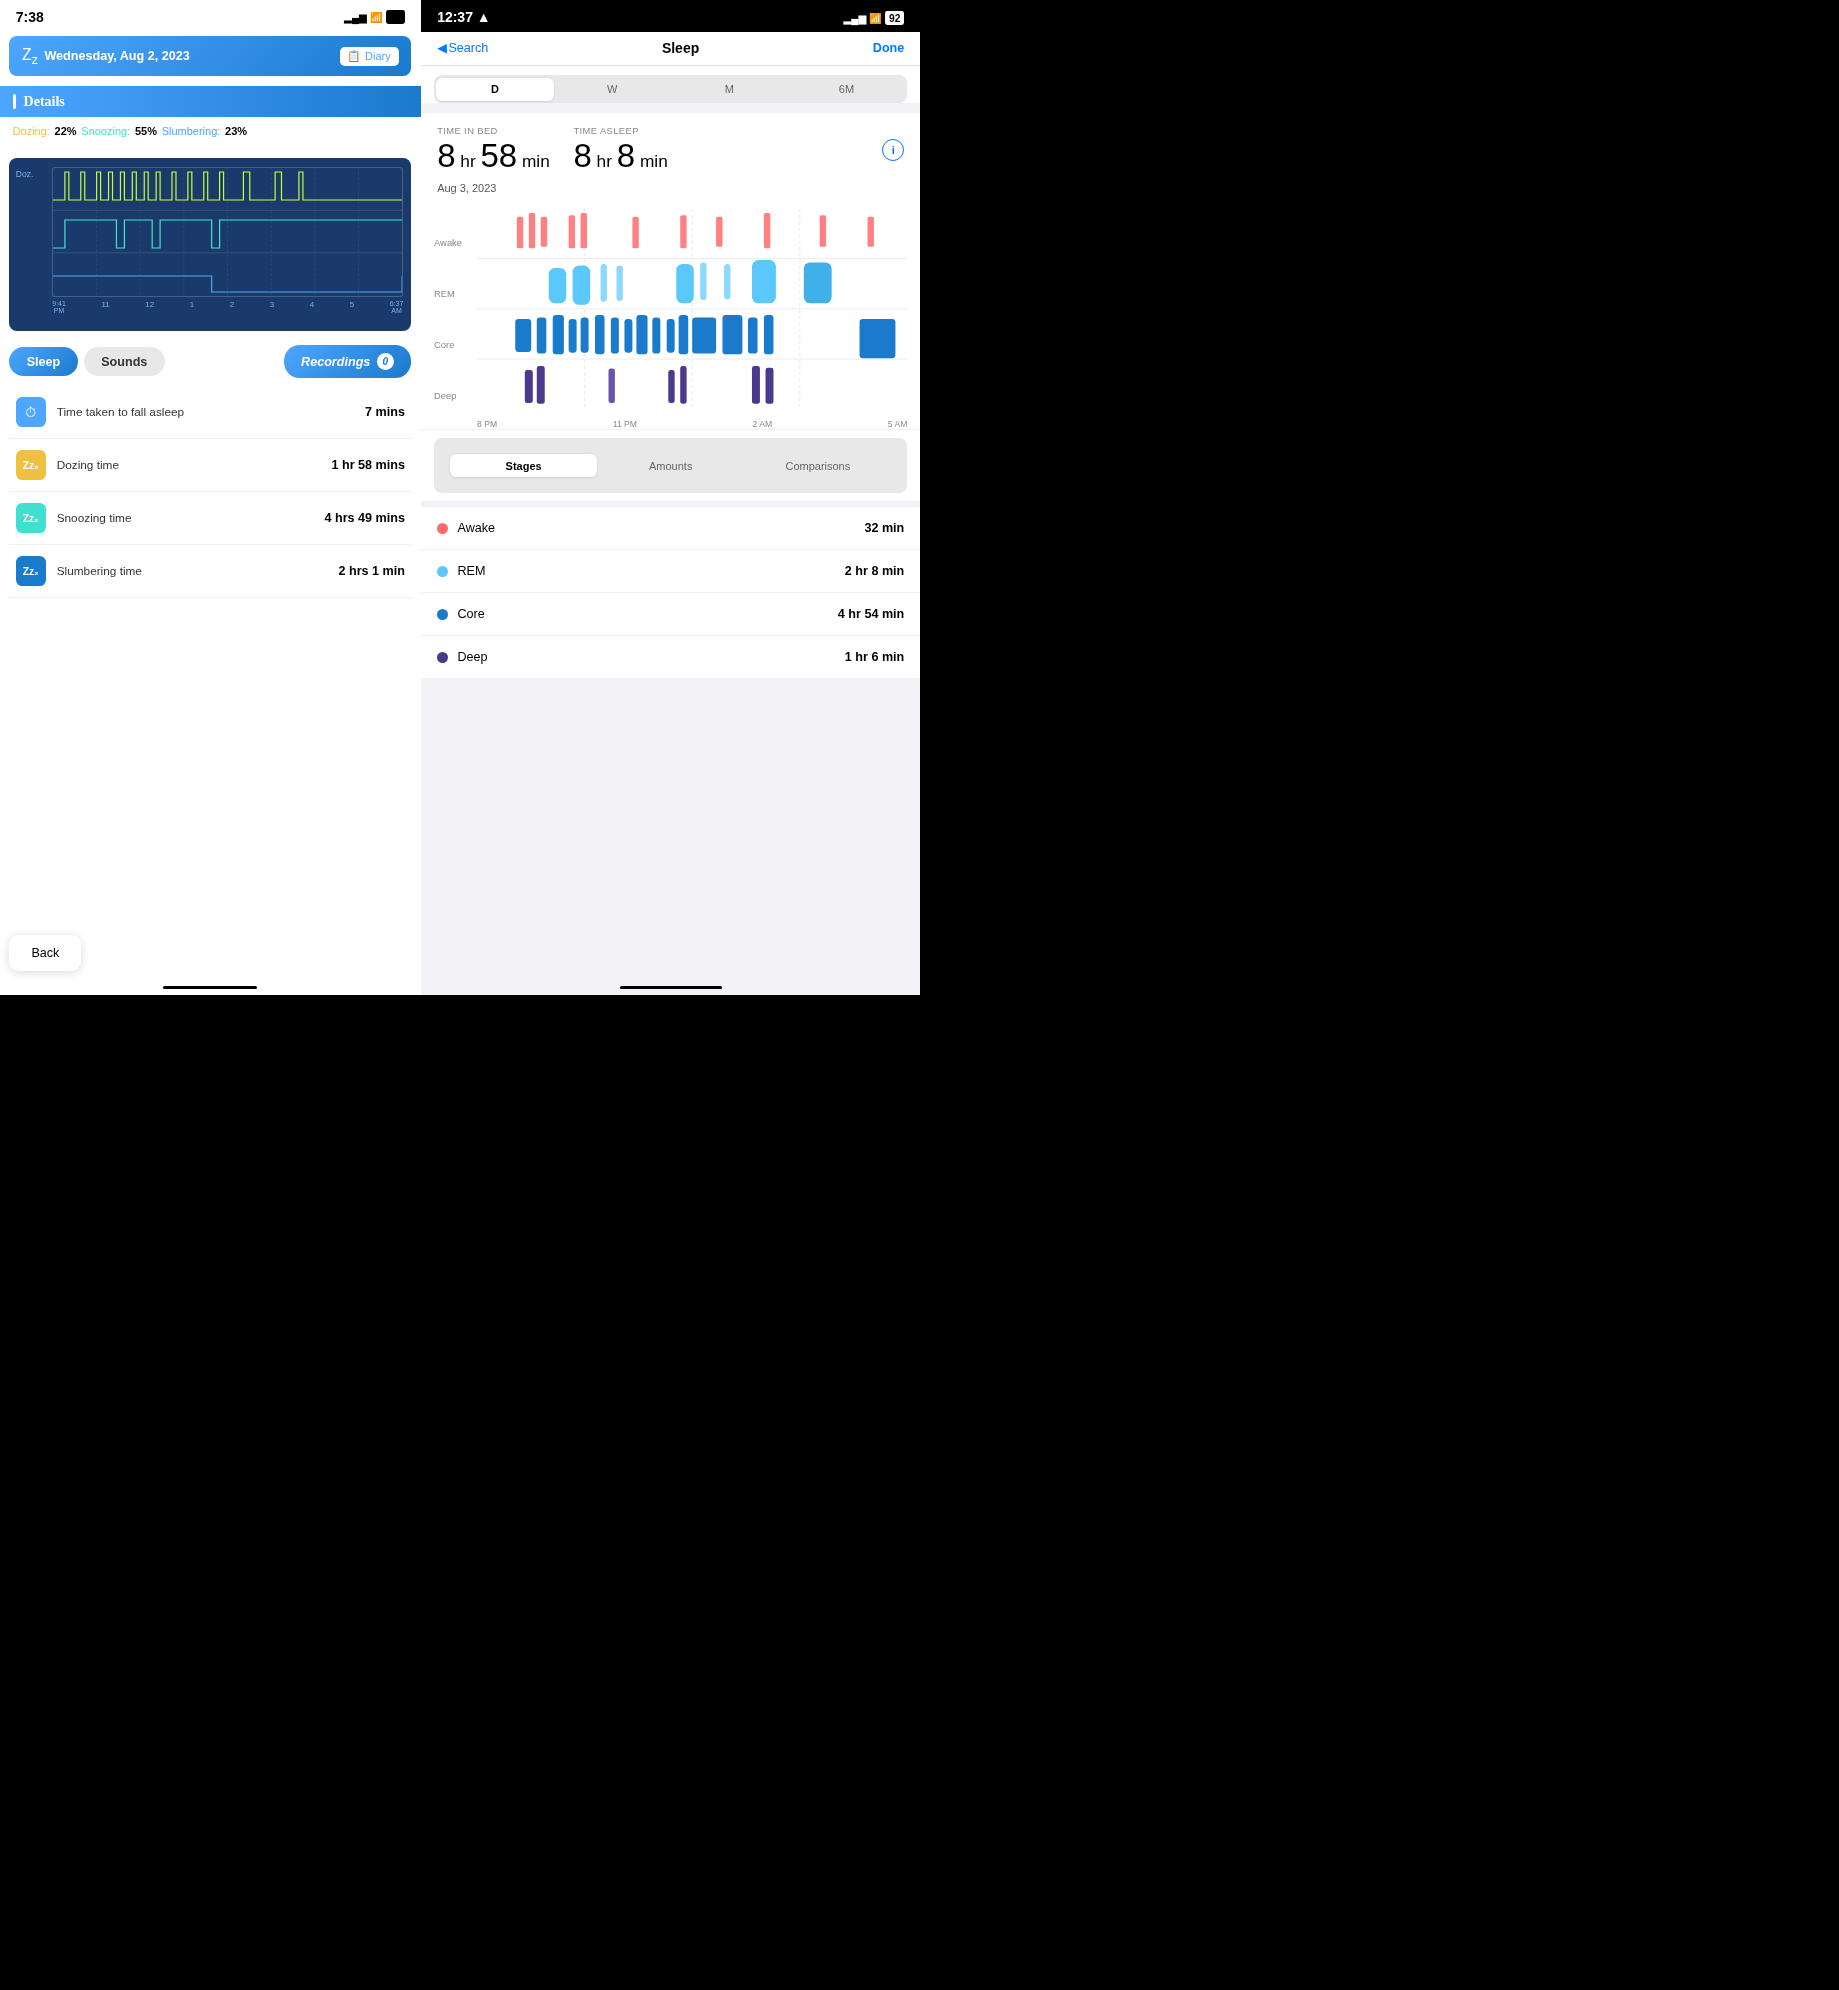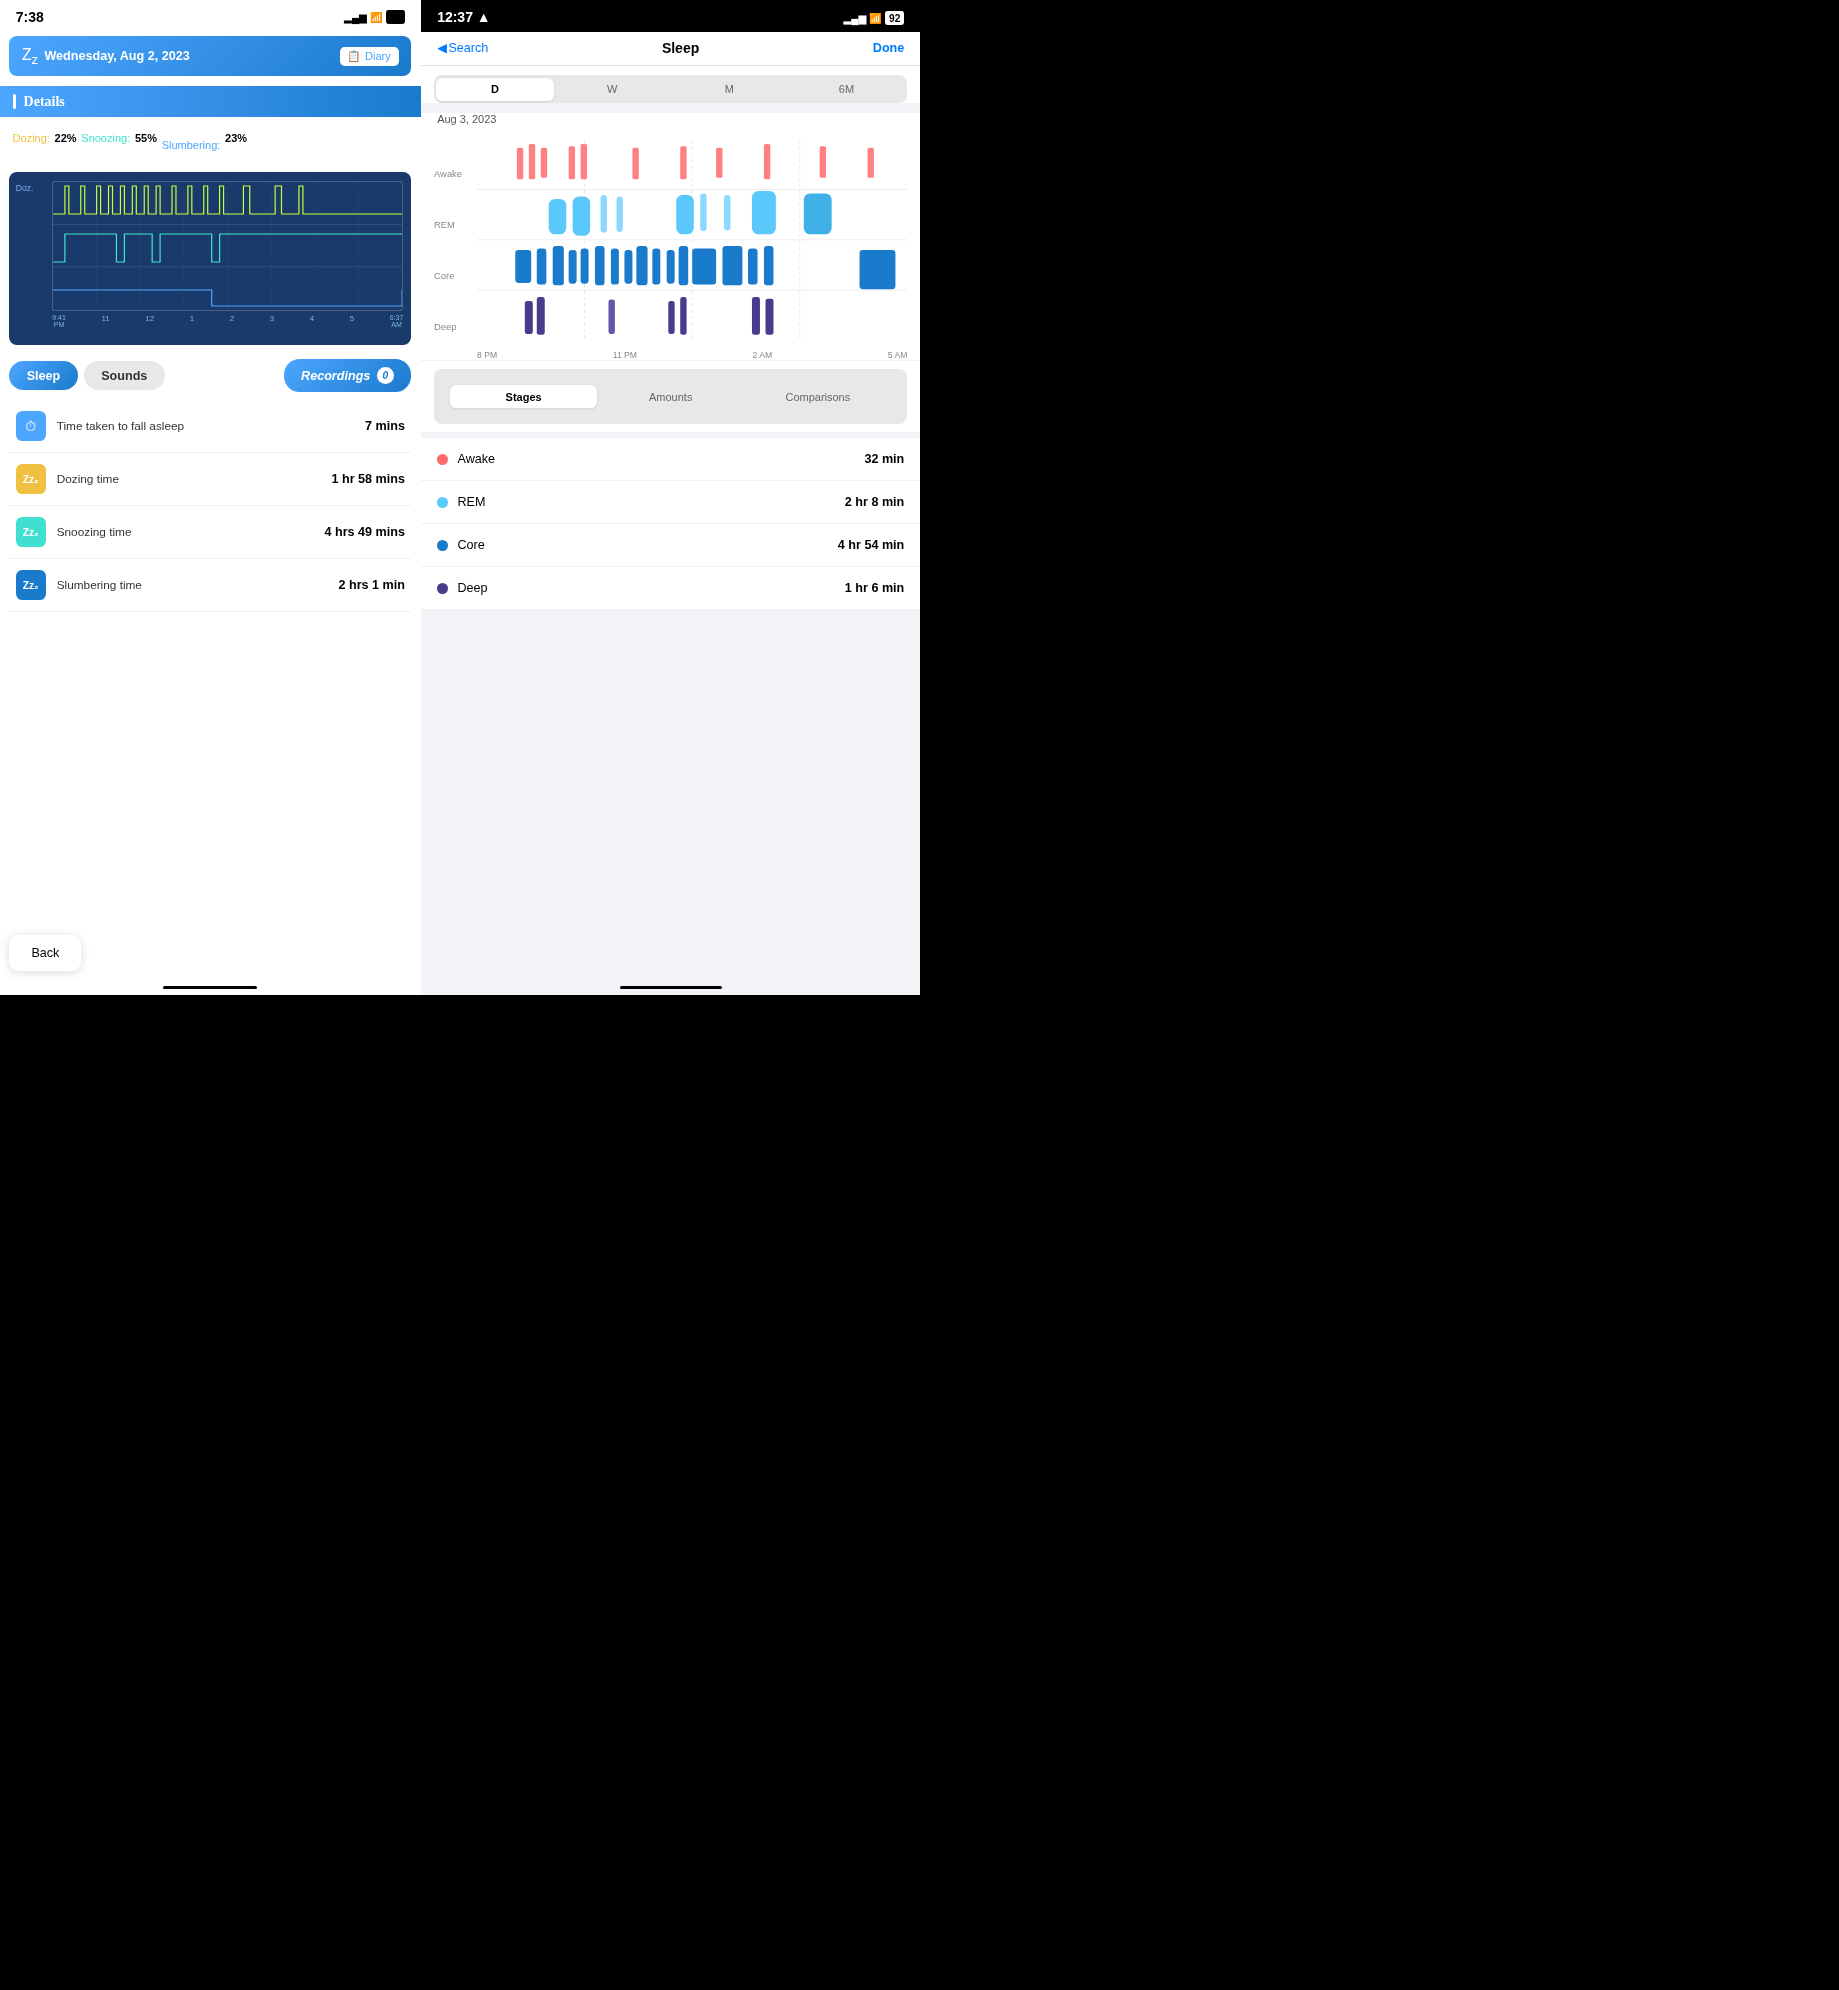--- a/index.html
+++ b/index.html
@@ -117,21 +117,21 @@
       padding: 7.9px 12.6px;
       gap: 4.7px;
       flex-wrap: wrap;
     }
     .stat-label {
       font-size: 11px;
       font-weight: 500;
     }
     .stat-label.dozing { color: #f0c040; }
     .stat-label.snoozing { color: #40e0d0; }
-    .stat-label.slumbering { color: #4da6ff; margin-top: 14px; }
+    .stat-label.slumbering { color: #4da6ff; }
     .stat-value {
       font-size: 11px;
       font-weight: 700;
       color: #000;
     }
 
     .progress-bar-container {
       padding: 0 12.6px 6.3px;
       display: flex;
       height: 6.3px;
@@ -665,20 +665,35 @@
 
     <div style="background:#fff; padding: 9.4px 12.6px 0;">
       <div style="display:flex; background:#e8e8e8; border-radius:7.9px; padding:2.4px; margin-bottom:9.4px;">
         <div class="seg-tab2 selected" style="font-weight:700;">D</div>
         <div class="seg-tab2">W</div>
         <div class="seg-tab2">M</div>
         <div class="seg-tab2">6M</div>
       </div>
     </div>
 
+    <div class="sleep-summary">
+      <div class="summary-col">
+        <div class="summary-sub">TIME IN BED</div>
+        <div class="summary-time">
+          <span>8</span><span class="unit"> hr </span><span>58</span><span class="unit"> min</span>
+        </div>
+      </div>
+      <div class="summary-col">
+        <div class="summary-sub">TIME ASLEEP</div>
+        <div class="summary-time">
+          <span>8</span><span class="unit"> hr </span><span>8</span><span class="unit"> min</span>
+        </div>
+      </div>
+      <div class="info-btn">i</div>
+    </div>
     <div class="summary-date">Aug 3, 2023</div>
 
     <div class="sleep-stage-chart">
       <div class="stage-chart-area">
         <div class="stage-labels">
           <span class="stage-label">Awake</span>
           <span class="stage-label">REM</span>
           <span class="stage-label">Core</span>
           <span class="stage-label">Deep</span>
         </div>

